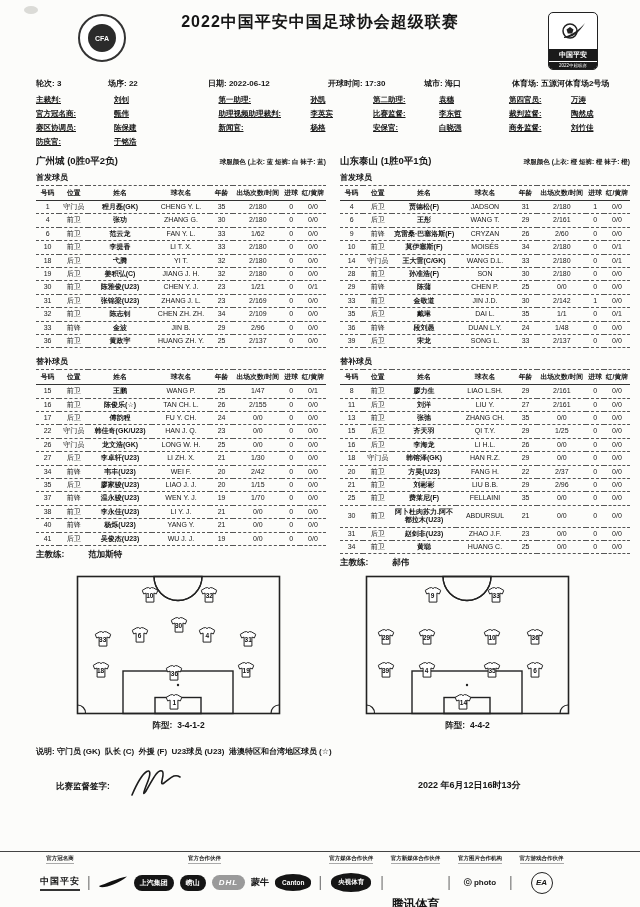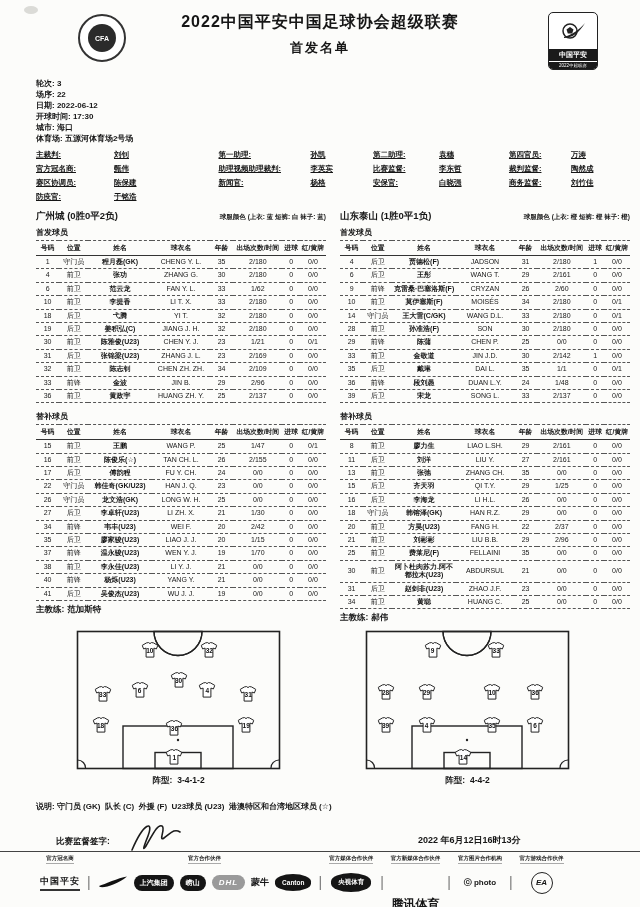--- a/index.html
+++ b/index.html
@@ -12,21 +12,21 @@
   .subtitle{text-align:center;font-size:13px;font-weight:bold;margin-top:6px;letter-spacing:2px;}
   .cfa{position:absolute;left:78px;top:14px;width:46px;height:46px;}
   .cfa-outer{width:44px;height:44px;border:2px solid #333;border-radius:50%;display:flex;align-items:center;justify-content:center;background:#fff;}
   .cfa-inner{width:28px;height:28px;background:#2b2b2b;border-radius:50%;color:#fff;font-size:7px;font-weight:bold;display:flex;align-items:center;justify-content:center;}
   .csl{position:absolute;right:42px;top:12px;width:48px;height:56px;border:1.5px solid #222;border-radius:5px;background:#fff;overflow:hidden;display:flex;flex-direction:column;}
   .csl-top{flex:1;display:flex;align-items:center;justify-content:center;}
   .csl-mid{background:#1a1a1a;color:#fff;font-size:7px;font-weight:bold;text-align:center;padding:1px 0;}
   .csl-bot{background:#1a1a1a;color:#fff;font-size:4.5px;text-align:center;padding:1px 0;border-top:1px solid #fff;}
   
   .teams-line{padding:4px 0 0 36px;font-size:9.5px;font-weight:bold;display:flex;gap:5px;}
-  .info-line{padding:4px 0 0 36px;font-size:8px;font-weight:bold;display:flex;flex-direction:column;}
+  .info-line{padding:4px 0 0 36px;font-size:8px;font-weight:bold;display:flex;}
   .info-item{white-space:nowrap;}
   
   .officials{display:flex;padding:6px 10px 0 36px;font-size:7.5px;font-weight:bold;text-decoration:underline;}
   .off-col{display:flex;flex-direction:column;gap:4px;}
   .off-col:nth-child(1){width:196px;} .off-col:nth-child(2){width:166px;}
   .off-col:nth-child(3){width:146px;} .off-col:nth-child(4){width:130px;}
   .off-row{display:flex;}
   .off-col:nth-child(1) .off-label{width:78px;} .off-col:nth-child(2) .off-label{width:92px;}
   .off-col:nth-child(3) .off-label{width:66px;} .off-col:nth-child(4) .off-label{width:62px;}
   .off-val{font-weight:bold;}
@@ -36,21 +36,21 @@
   .team-head{display:flex;align-items:baseline;}
   .team-name{font-size:9.5px;font-weight:bold;white-space:nowrap;}
   .team-kit{font-size:6.5px;font-weight:bold;margin-left:auto;white-space:nowrap;}
   .sec-label{font-size:8px;font-weight:bold;margin:4px 0 2px;}
   table.pl{width:100%;border-collapse:collapse;table-layout:fixed;font-size:7px;}
   table.pl th{font-size:6.8px;font-weight:bold;border-top:1px dashed #555;border-bottom:1px solid #333;padding:2px 0;white-space:nowrap;overflow:hidden;}
   table.pl td{border-bottom:1px dashed #555;padding:2px 0;text-align:center;line-height:1.2;}
   table.pl td.cn{font-weight:bold;}
   col.c1{width:8%;}col.c2{width:10%;}col.c3{width:22%;}col.c4{width:20%;}
   col.c5{width:8%;}col.c6{width:17%;}col.c7{width:6%;}col.c8{width:9%;}
-  .coach{font-size:8.5px;font-weight:bold;margin-top:3px;display:flex;gap:3px;}
+  .coach{font-size:8.5px;font-weight:bold;margin-top:3px;display:flex;gap:24px;}
   
   .pitches{display:flex;justify-content:space-around;padding:6px 28px 0 34px;}
   .pitch-wrap{width:215px;display:flex;flex-direction:column;align-items:center;}
   .pitch{position:relative;width:205px;height:140px;}
   .pitch svg.field{position:absolute;inset:0;}
   .jersey{position:absolute;width:17px;height:16px;transform:translate(-50%,0);}
   .jersey svg{position:absolute;inset:0;width:100%;height:100%;}
   .jersey-num{position:absolute;left:0;right:0;top:5px;text-align:center;font-size:6.5px;font-weight:bold;color:#111;}
   .formation{font-size:8.5px;font-weight:bold;margin-top:5px;display:flex;gap:5px;}
   
@@ -84,21 +84,20 @@
 
   <div class="hdr">
     <div class="cfa">
       <div class="cfa-outer">
         <div class="cfa-inner">
           <span>CFA</span>
         </div>
       </div>
     </div>
     <div class="title">2022中国平安中国足球协会超级联赛</div>
-    <div class="subtitle">首发名单</div>
     <div class="csl">
       <div class="csl-top">
         <svg width="26" height="20" viewBox="0 0 26 20">
           <circle cx="10" cy="10" r="7" fill="none" stroke="#222" stroke-width="1.5"></circle>
           <path d="M10 6 L13.5 8.5 L12.2 12.5 L7.8 12.5 L6.5 8.5 Z" fill="#222"></path>
           <path d="M4 16 C12 14 20 8 25 2 C19 12 12 17 4 17 Z" fill="#222"></path>
         </svg>
       </div>
       <div class="csl-mid">中国平安</div>
       <div class="csl-bot">2022中超联赛</div>

